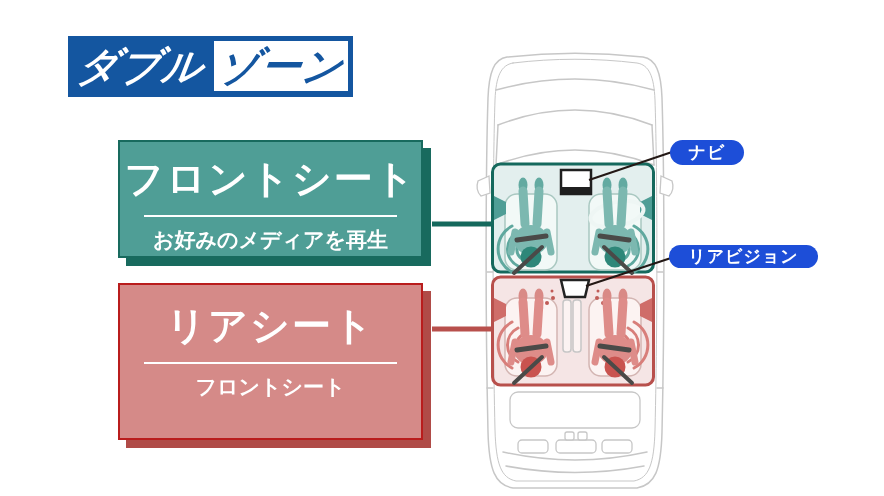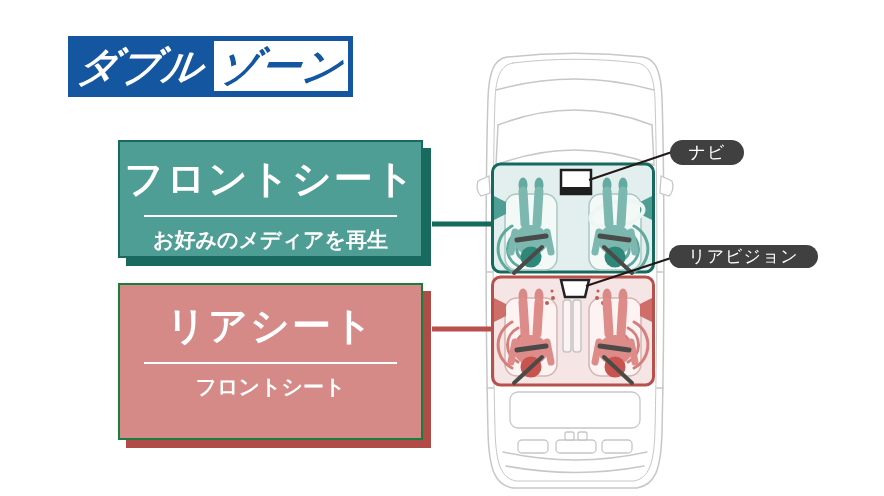--- a/index.html
+++ b/index.html
@@ -15,29 +15,29 @@
   .title-badge .part-light{flex:1;background:#ffffff;display:flex;align-items:center;justify-content:center;
     color:#1456a0;}
   .title-badge .jp{font-size:40px;font-weight:800;font-style:italic;transform:skewX(-8deg);
     letter-spacing:1px;white-space:nowrap;}
 
   
   .card{position:absolute;left:118px;width:305px;box-sizing:border-box;text-align:center;
     color:#ffffff;z-index:2;}
   .card-front{top:140px;height:118px;background:#4f9e96;border:2px solid #186a5e;
     box-shadow:8px 8px 0 0 #186a5e;}
-  .card-rear{top:283px;height:157px;background:#d58a88;border:2px solid #15803d;
+  .card-rear{top:283px;height:157px;background:#d58a88;border:2px solid #b91c1c;
     box-shadow:8px 8px 0 0 #b04b47;}
   .card h2{margin:10px 0 0 0;font-size:39px;font-weight:800;letter-spacing:2px;}
   .card-rear h2{margin-top:14px;}
   .card .divider{height:2px;background:#ffffff;width:84%;margin:9px auto 8px auto;}
   .card .desc{font-size:21px;font-weight:700;line-height:1.5;margin:0;}
 
   
-  .pill{position:absolute;background:#404040;color:#ffffff;font-weight:400;font-size:17px;
+  .pill{position:absolute;background:#1d4ed8;color:#ffffff;font-weight:700;font-size:17px;
     display:flex;align-items:center;justify-content:center;border-radius:14px;z-index:2;
     letter-spacing:1px;white-space:nowrap;text-align:right;}
   .pill-navi{left:670px;top:140px;width:74px;height:25px;}
   .pill-rearvision{left:669px;top:245px;width:149px;height:23px;}
 </style>
 </head>
 <body>
 
 <div id="stage">
 

